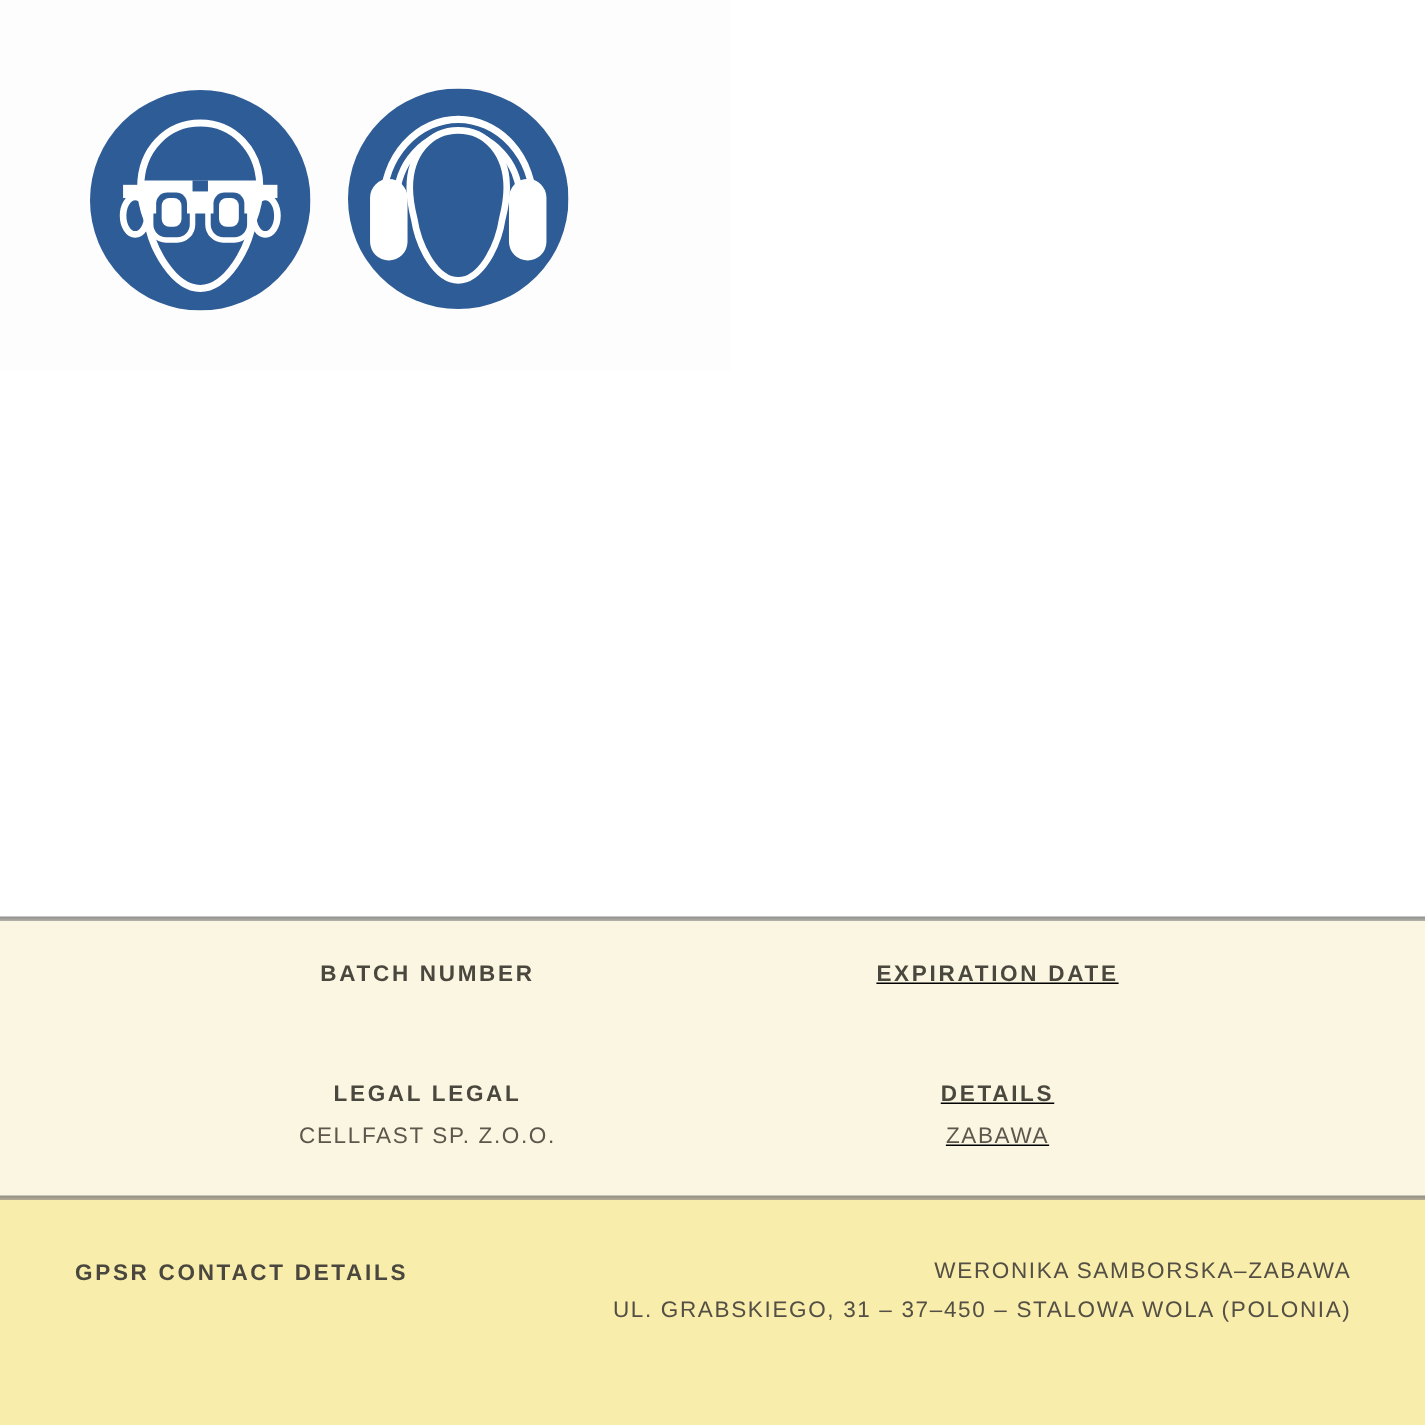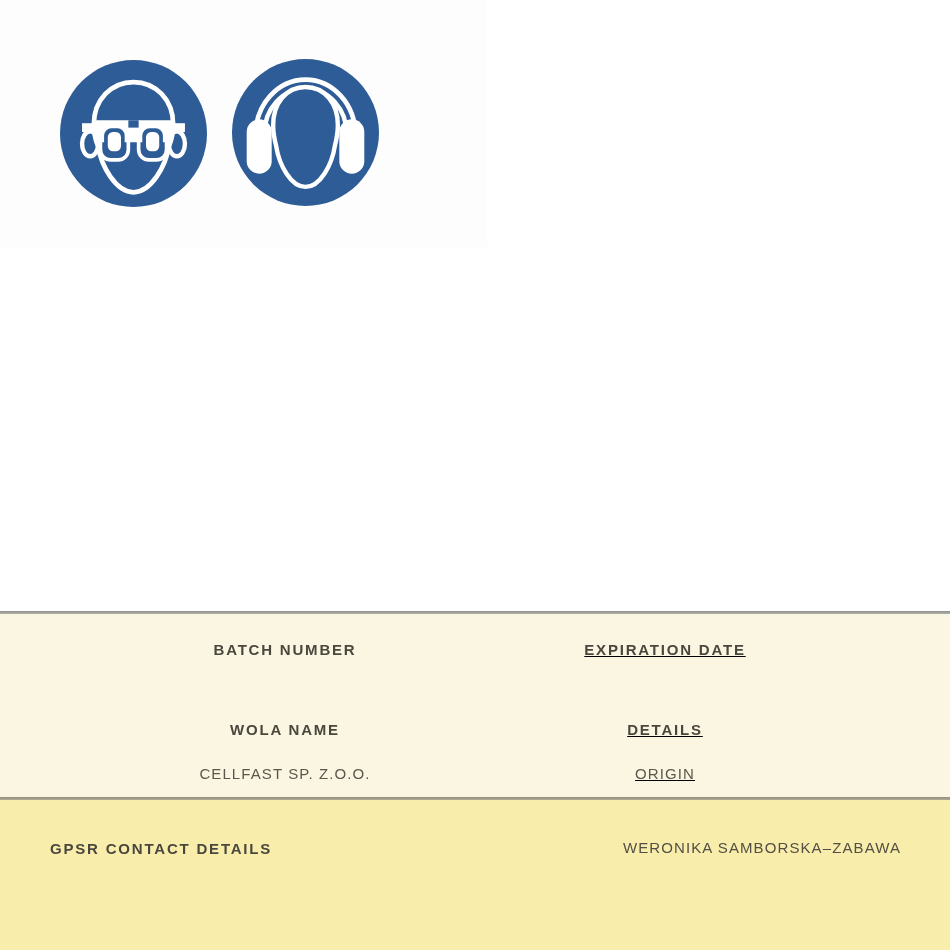--- a/index.html
+++ b/index.html
@@ -33,21 +33,21 @@
   }
 
   .field {
     position:absolute; transform:translateX(-50%);
     white-space:nowrap; text-align:center;
   }
   .col-1 { left:30%; }
   .col-2 { left:70%;text-decoration:underline; }
   .row-top    { top:27px; }
   .row-label2 { top:107px; }
-  .row-value2 { top:135px;margin-top:16px; }
+  .row-value2 { top:135px; }
 
   .lbl {
     font-size:15px; font-weight:700; letter-spacing:1.8px;
     color:#4a473e;
   }
   .val {
     font-size:15px; font-weight:400; letter-spacing:1.1px;
     color:#5b574c;
   }
 
@@ -117,36 +117,37 @@
 
   <section class="section-info">
     <div class="field col-1 row-top">
       <span class="lbl">BATCH NUMBER</span>
     </div>
     <div class="field col-2 row-top">
       <span class="lbl">EXPIRATION DATE</span>
     </div>
 
     <div class="field col-1 row-label2">
-      <span class="lbl">WOLA NAME</span>
+      <span class="lbl">LEGAL LEGAL</span>
     </div>
     <div class="field col-1 row-value2">
       <span class="val">CELLFAST SP. Z.O.O.</span>
     </div>
 
     <div class="field col-2 row-label2">
       <span class="lbl">DETAILS</span>
     </div>
     <div class="field col-2 row-value2">
-      <span class="val">ORIGIN</span>
+      <span class="val">ZABAWA</span>
     </div>
   </section>
 
   <div class="divider divider-2"></div>
 
   <section class="section-gpsr">
     <div class="gpsr-title">GPSR CONTACT DETAILS</div>
     <div class="gpsr-lines">
       <div class="gpsr-line">WERONIKA SAMBORSKA–ZABAWA</div>
+      <div class="gpsr-line">UL. GRABSKIEGO, 31 – 37–450 – STALOWA WOLA (POLONIA)</div>
     </div>
   </section>
 
 </div>
 
 </body></html>

